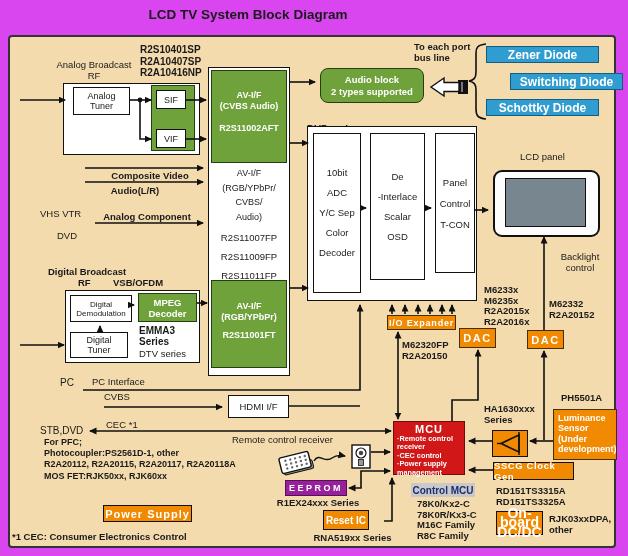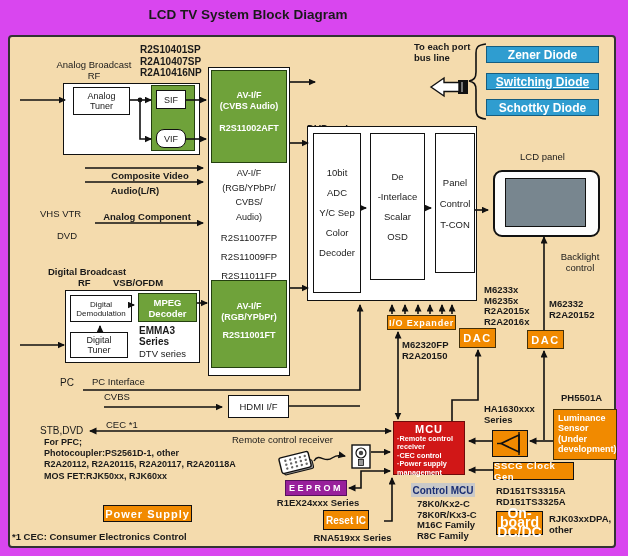--- a/index.html
+++ b/index.html
@@ -32,21 +32,21 @@
   <div class="abs pre ctr t95" style="left:46px;top:60px;width:96px;line-height:10.5px;">Analog Broadcast
 RF</div>
   <div class="abs pre b t10" style="left:140px;top:44px;line-height:11.5px;">R2S10401SP
 R2A10407SP
 R2A10416NP</div>
   <div class="abs wbox" style="left:63px;top:83px;width:137px;height:72px;"></div>
   <div class="abs wbox flexc pre ctr t9" style="left:73px;top:87px;width:57px;height:28px;line-height:10px;">Analog
 Tuner</div>
   <div class="abs gbox" style="left:151px;top:85px;width:44px;height:66px;"></div>
   <div class="abs wbox flexc t9" style="left:156px;top:90px;width:30px;height:19px;border-width:1.2px;font-weight:normal;">SIF</div>
-  <div class="abs wbox flexc t9" style="left:156px;top:129px;width:30px;height:19px;border-width:1.2px;font-weight:normal;border-radius:8px;">VIF</div>
+  <div class="abs wbox flexc t9" style="left:156px;top:129px;width:30px;height:19px;border-width:1.2px;font-weight:normal;">VIF</div>
 
   <div class="abs wbox" style="left:208px;top:67px;width:82px;height:309px;"></div>
   <div class="abs gbox" style="left:211px;top:70px;width:76px;height:93px;"></div>
   <div class="abs pre ctr b t9" style="left:211px;top:90px;width:76px;color:#fff;line-height:11px;">AV-I/F
 (CVBS Audio)</div>
   <div class="abs ctr b t9" style="left:211px;top:123px;width:76px;color:#fff;">R2S11002AFT</div>
   <div class="abs pre ctr t9" style="left:209px;top:166px;width:80px;line-height:14.5px;">AV-I/F
 (RGB/YPbPr/
 CVBS/
 Audio)</div>
@@ -86,24 +86,26 @@
 Color
 Decoder</div>
   <div class="abs wbox flexc pre ctr t95" style="left:370px;top:133px;width:55px;height:147px;border-width:1.2px;line-height:20px;">De
 -Interlace
 Scalar
 OSD</div>
   <div class="abs wbox flexc pre ctr t95" style="left:435px;top:133px;width:40px;height:140px;border-width:1.2px;line-height:21px;">Panel
 Control
 T-CON</div>
 
+  <div class="abs gbox flexc pre ctr t95" style="left:320px;top:68px;width:104px;height:35px;border-radius:8px;border-width:1.5px;line-height:11.5px;">Audio block
+2 types supported</div>
   <div class="abs pre b t95" style="left:414px;top:42px;line-height:10.5px;">To each port
 bus line</div>
   <div class="abs bluebox" style="left:486px;top:46px;width:113px;height:17px;">Zener Diode</div>
-  <div class="abs bluebox" style="left:486px;top:73px;width:113px;height:17px;text-decoration:underline;">Switching Diode</div>
+  <div class="abs bluebox" style="left:510px;top:73px;width:113px;height:17px;">Switching Diode</div>
   <div class="abs bluebox" style="left:486px;top:99px;width:113px;height:17px;">Schottky Diode</div>
 
   <div class="abs t95" style="left:520px;top:151px;">LCD panel</div>
   <div class="abs" style="left:493px;top:170px;width:103px;height:63px;background:#fdfdfd;border:2px solid #111;border-radius:9px;"></div>
   <div class="abs" style="left:505px;top:178px;width:79px;height:47px;background:#78868F;border:1.5px solid #111;"></div>
   <div class="abs pre ctr t95" style="left:550px;top:251px;width:60px;line-height:11px;">Backlight
 control</div>
 
   <div class="abs t10" style="left:60px;top:377px;">PC</div>
   <div class="abs t95" style="left:92px;top:376px;">PC Interface</div>

